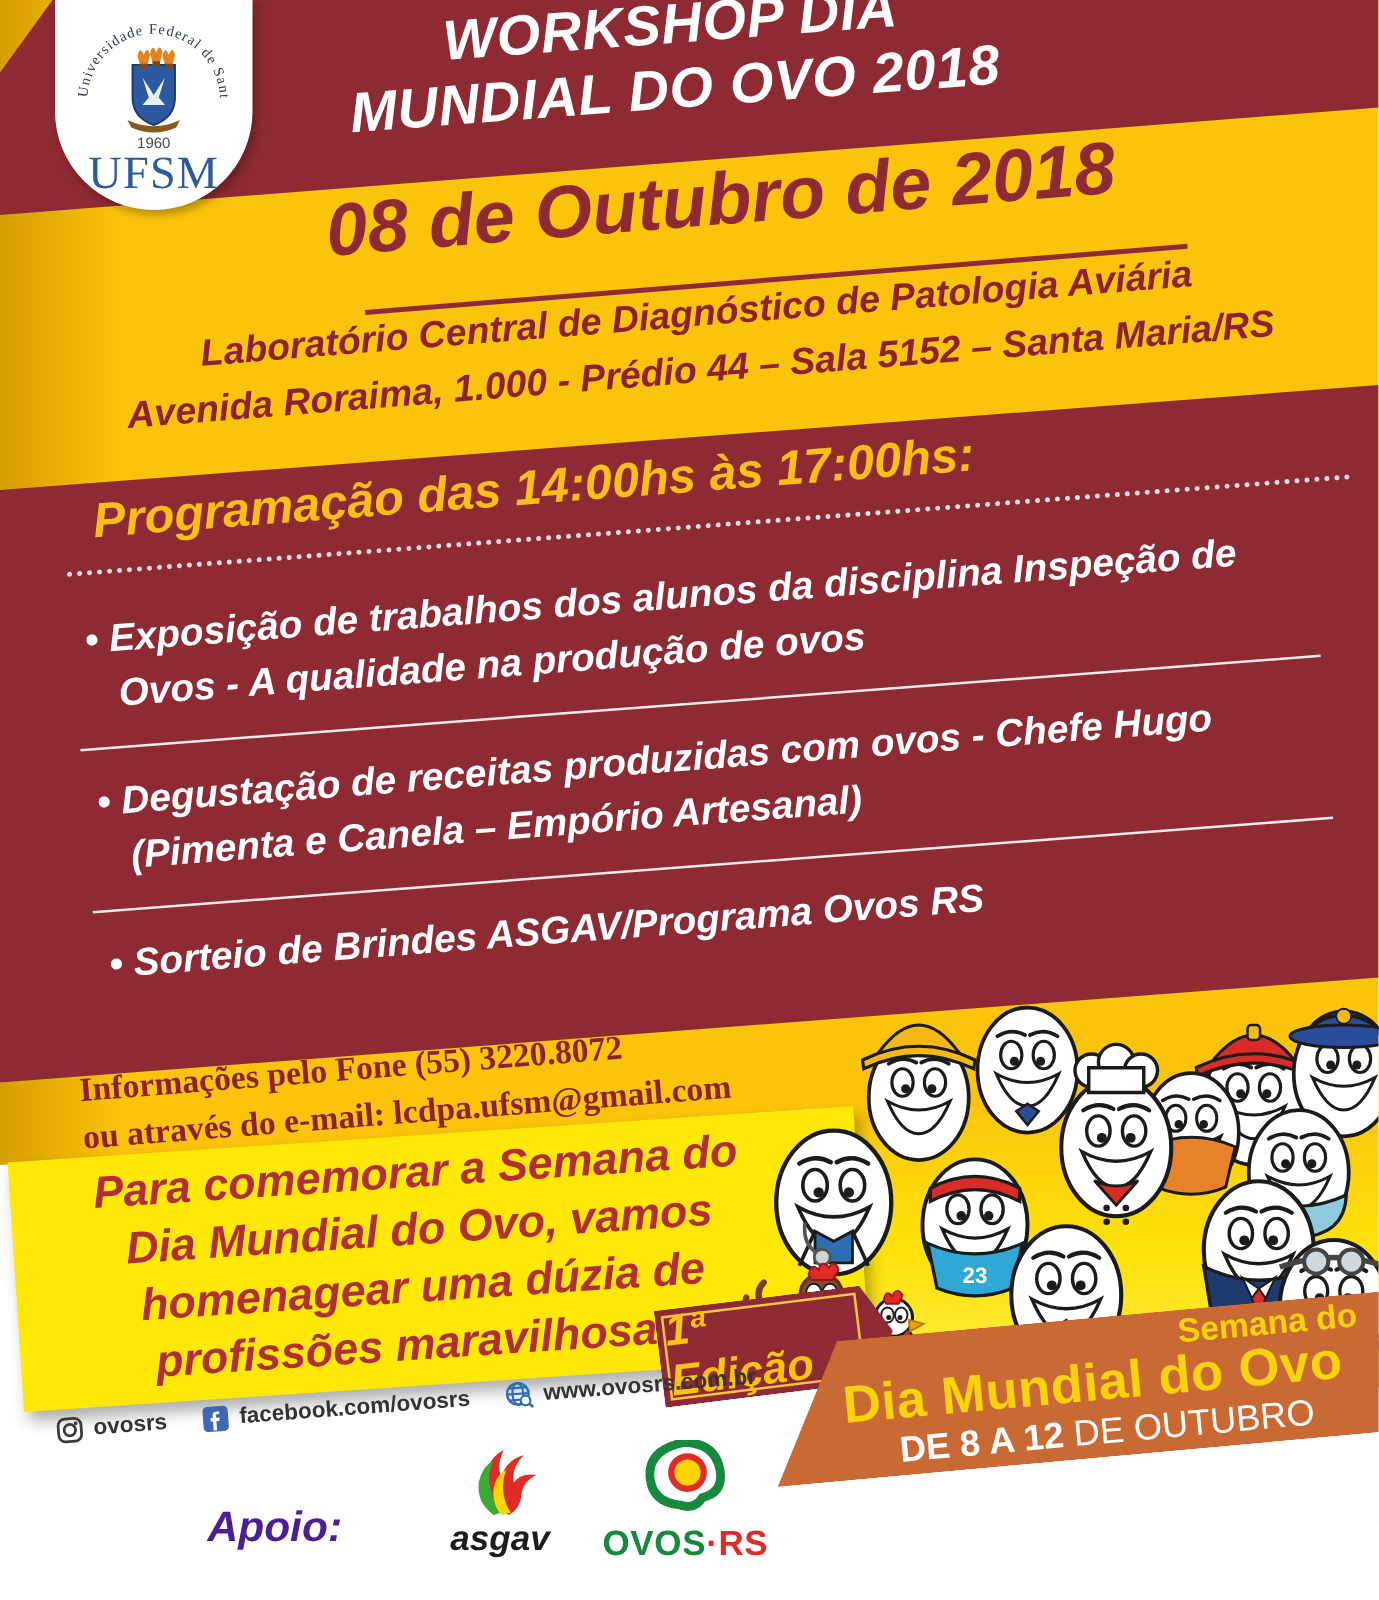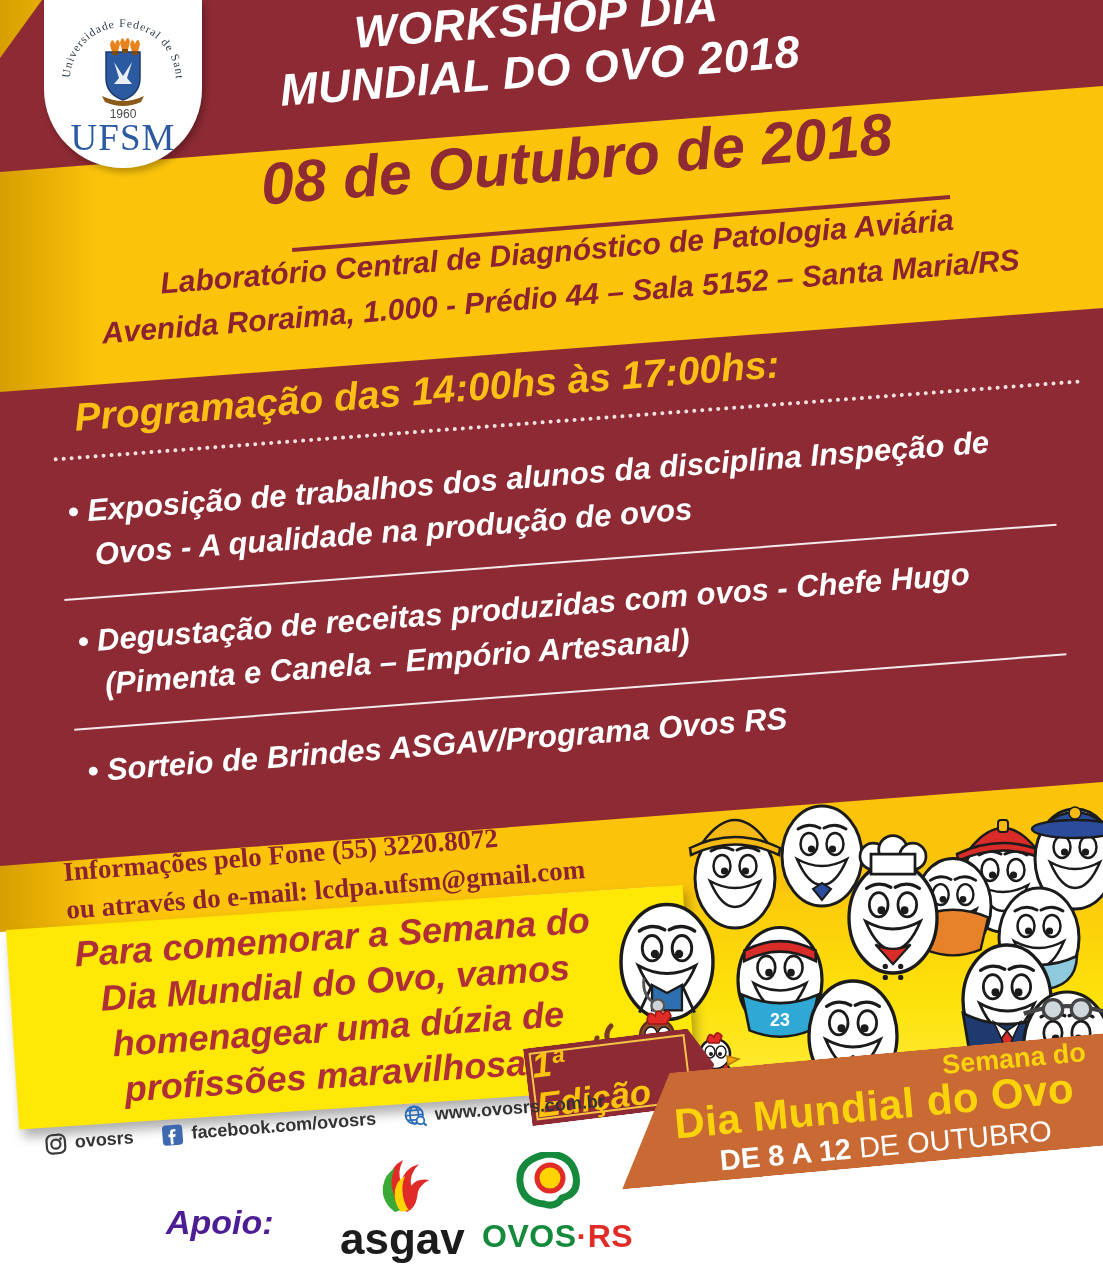--- a/index.html
+++ b/index.html
@@ -83,23 +83,23 @@
   .social{position:absolute;left:44px;top:1133px;width:560px;transform:rotate(-4.4deg);
     transform-origin:left top;display:flex;align-items:center;color:#333;font-weight:bold;
     font-size:18px;}
   .social .ic{display:inline-flex;margin-right:8px;}
   .social .grp{display:inline-flex;align-items:center;margin-right:28px;}
 
   
   .apoio{position:absolute;left:166px;top:1203px;font-size:34px;font-weight:bold;font-style:italic;
     color:#4c1d95;}
   .asgav{position:absolute;left:340px;top:1152px;width:120px;text-align:center;}
-  .asgav .word{font-size:44px;font-weight:bold;color:#1c1c1c;margin-top:-4px;}
+  .asgav .word{font-size:28px;font-weight:bold;font-style:italic;color:#1c1c1c;margin-top:-4px;}
   .ovosrs{position:absolute;left:482px;top:1152px;width:130px;text-align:center;}
-  .ovosrs .word{font-size:32px;font-weight:bold;margin-top:0px;letter-spacing:.5px;}
+  .ovosrs .word{font-size:28px;font-weight:bold;margin-top:0px;letter-spacing:.5px;}
   .ovosrs .g{color:#168a3c;} .ovosrs .r{color:#e02b27;}
 </style>
 </head>
 <body>
 
 <div class="poster">
 
   <div class="bg-gold"></div>
   <div class="egg-glow"></div>
   <div class="band-top"></div>

